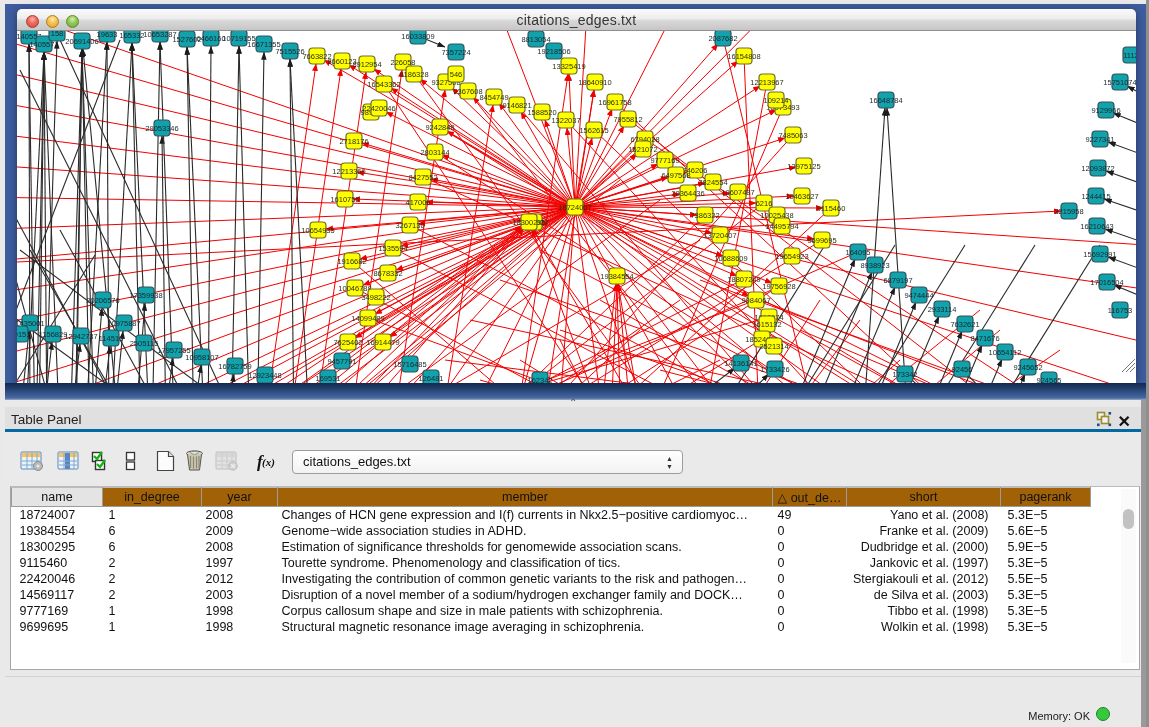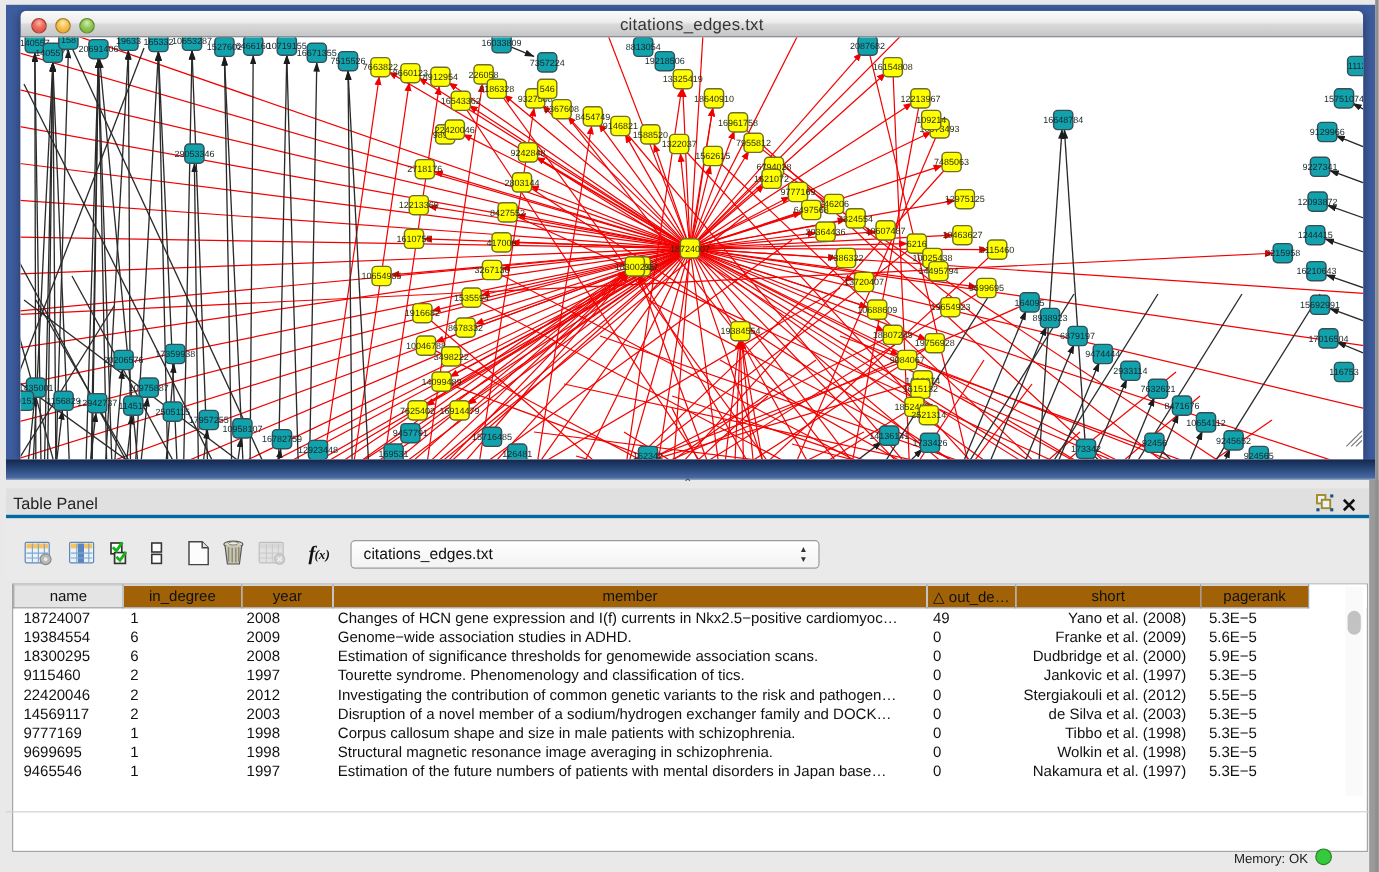--- a/index.html
+++ b/index.html
@@ -24,21 +24,21 @@
 .caret{position:absolute;left:569px;top:-3px;color:#555;font-size:10px}
 .ptitle{position:absolute;left:5px;top:7px;width:1136px;height:25px;background:#e0e0e0;border-bottom:3px solid #0369a1}
 .ptitle span{position:absolute;left:6px;top:5px;font-size:13.5px;color:#222}
 .pticons{position:absolute;right:28px;top:3px}
 .px{position:absolute;right:-1px;top:2px;font-size:16px;font-weight:bold;color:#111}
 .toolbar{position:absolute;left:5px;top:32px;width:1136px;height:51px;background:#eaeaea}
 .ticons{position:absolute;left:14px;top:17px}
 .dd{position:absolute;left:287px;top:18px;width:391px;height:24px;background:linear-gradient(#ffffff,#f2f2f2);
  border:1px solid #9d9d9d;border-radius:4px;font-size:13px;color:#111;line-height:22px;padding-left:10px}
 .dd .ar{position:absolute;right:9px;top:4px;font-size:7px;color:#333;line-height:7.5px}
-.tablewrap{position:absolute;left:10px;top:86px;width:1130px;height:224px;background:#fff;border:1px solid #a6a6a6;border-top:1px solid #bbb}
+.tablewrap{position:absolute;left:10px;top:86px;width:1130px;height:184px;background:#fff;border:1px solid #a6a6a6;border-top:1px solid #bbb}
 table{border-collapse:collapse;table-layout:fixed;width:1127px;font-size:12.5px}
 th{height:19px;background:#a16207;border:1px solid #9c9c9c;border-top:1px solid #bbb;font-weight:normal;font-size:12.5px;color:#111;padding:0;overflow:hidden;white-space:nowrap}
 th.c1{background:#e4e4e4}
 td{height:16px;padding:0 0 0 5px;}
 td.c1{padding-left:8px}td.c2{padding-left:6px}td.c3{padding-left:4px}td.c4{padding-left:4px}td.c7{padding-left:7px}
 td{font-size:12.5px;color:#111;white-space:nowrap;overflow:hidden;border:none}
 col.c1{width:91px}col.c2{width:99px}col.c3{width:76px}col.c4{width:495px}col.c5{width:74px}col.c6{width:154px}col.c7{width:90px}col.c8{width:48px}
 td.c6{text-align:right;padding:0 12px 0 0}
 .scroll{position:absolute;right:3px;top:2px;width:15px;height:174px;background:#fafafa}
 .thumb{position:absolute;left:2px;top:20px;width:11px;height:20px;background:#c2c2c2;border-radius:6px}
@@ -773,30 +773,20 @@
             <tr>
               <td class="c1">9699695</td>
               <td class="c2">1</td>
               <td class="c3">1998</td>
               <td class="c4">Structural magnetic resonance image averaging in schizophrenia.</td>
               <td class="c5">0</td>
               <td class="c6">Wolkin et al. (1998)</td>
               <td class="c7">5.3E−5</td>
               <td class="c8"></td>
             </tr>
-            <tr>
-              <td class="c1">9465546</td>
-              <td class="c2">1</td>
-              <td class="c3">1997</td>
-              <td class="c4">Estimation of the future numbers of patients with mental disorders in Japan base…</td>
-              <td class="c5">0</td>
-              <td class="c6">Nakamura et al. (1997)</td>
-              <td class="c7">5.3E−5</td>
-              <td class="c8"></td>
-            </tr>
    </tbody>
         </table>
    <div class="scroll">
           <div class="thumb"></div>
         </div>
   </div>
   <div class="tabline"></div>
   <div class="status">
         <div class="mem">Memory: OK</div>
         <div class="dot"></div>

